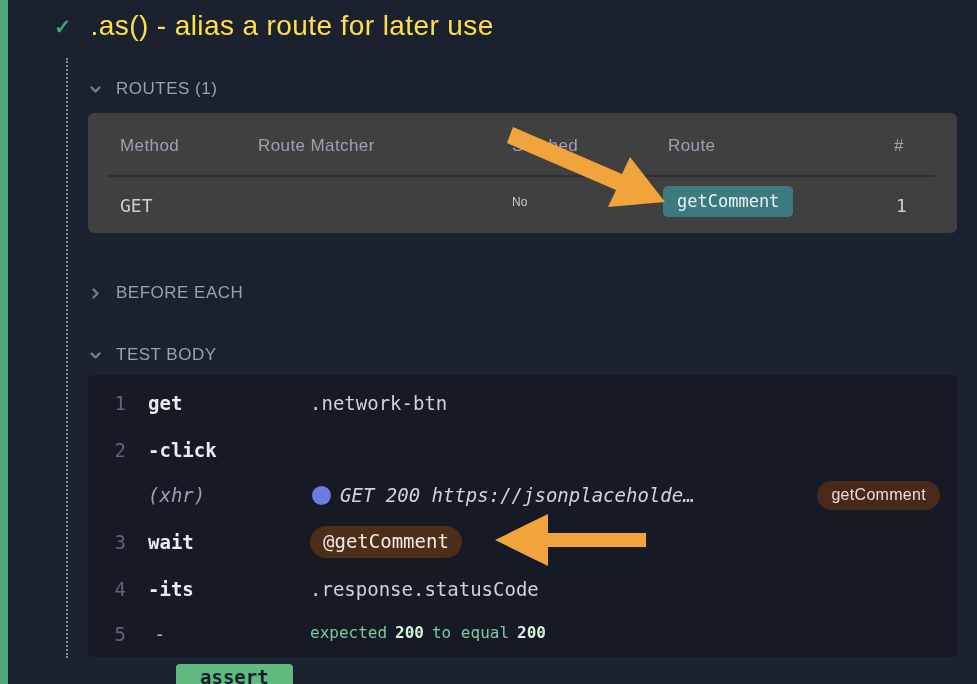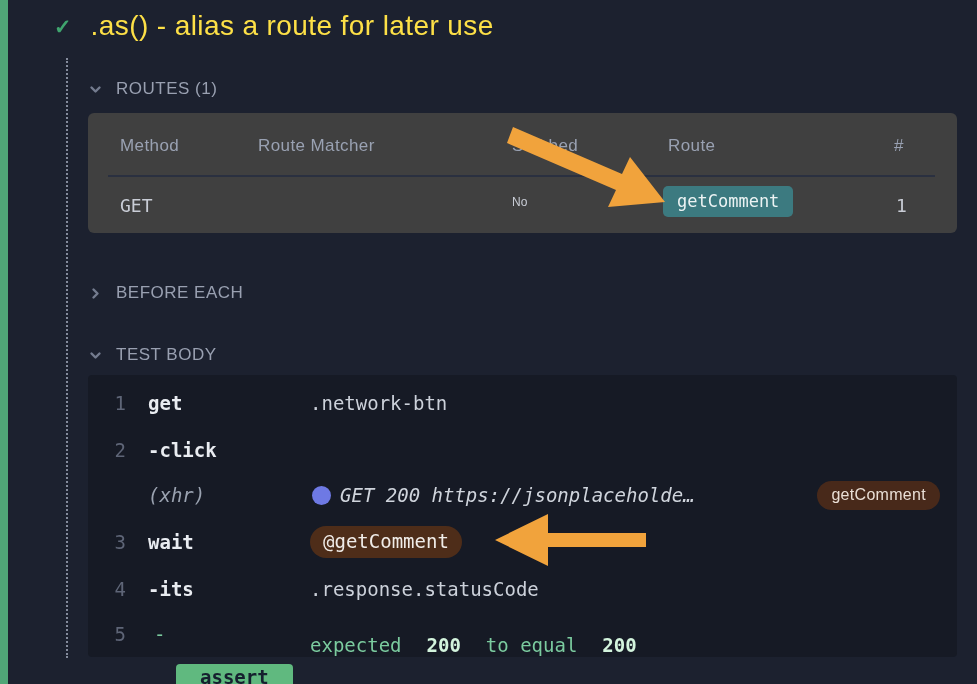--- a/index.html
+++ b/index.html
@@ -192,25 +192,25 @@
     color: #15202e;
     font-family: "DejaVu Sans Mono", monospace;
     font-size: 19px;
     font-weight: bold;
     padding: 2px 24px 4px;
     border-radius: 4px;
     margin-top: 44px;
   }
   .assert-msg {
     position: absolute;
-    left: 222px; top: 11px;
+    left: 222px; top: 0;
     display: flex;
-    gap: 25px;
-    font-family: "DejaVu Sans Mono", monospace;
-    font-size: 19px;
+    gap: 8px;
+    font-family: "DejaVu Sans Mono", monospace;
+    font-size: 16px;
     color: #7bcb9f;
     white-space: nowrap;
   }
   .assert-msg .val { color: #d3f4dd; font-weight: bold; text-align: right; }
 
   
   .arrow { position: absolute; pointer-events: none; }
 </style>
 </head>
 <body>

